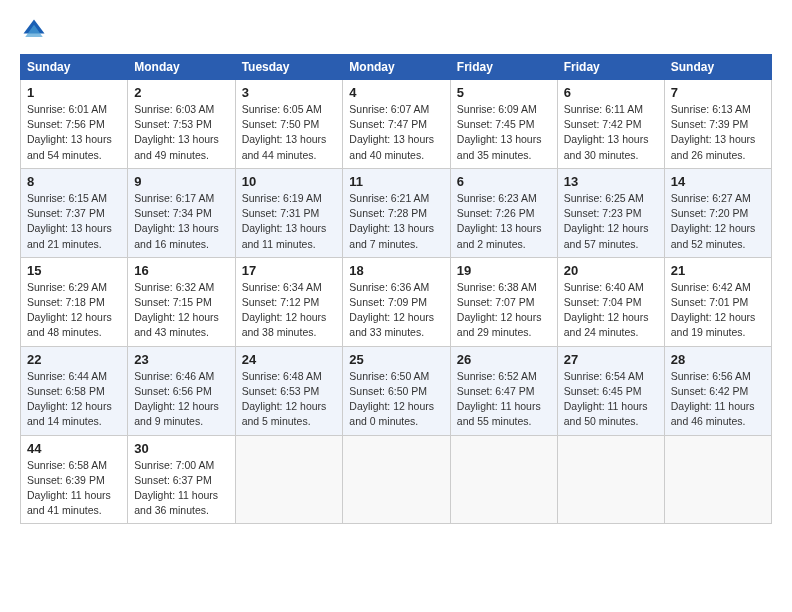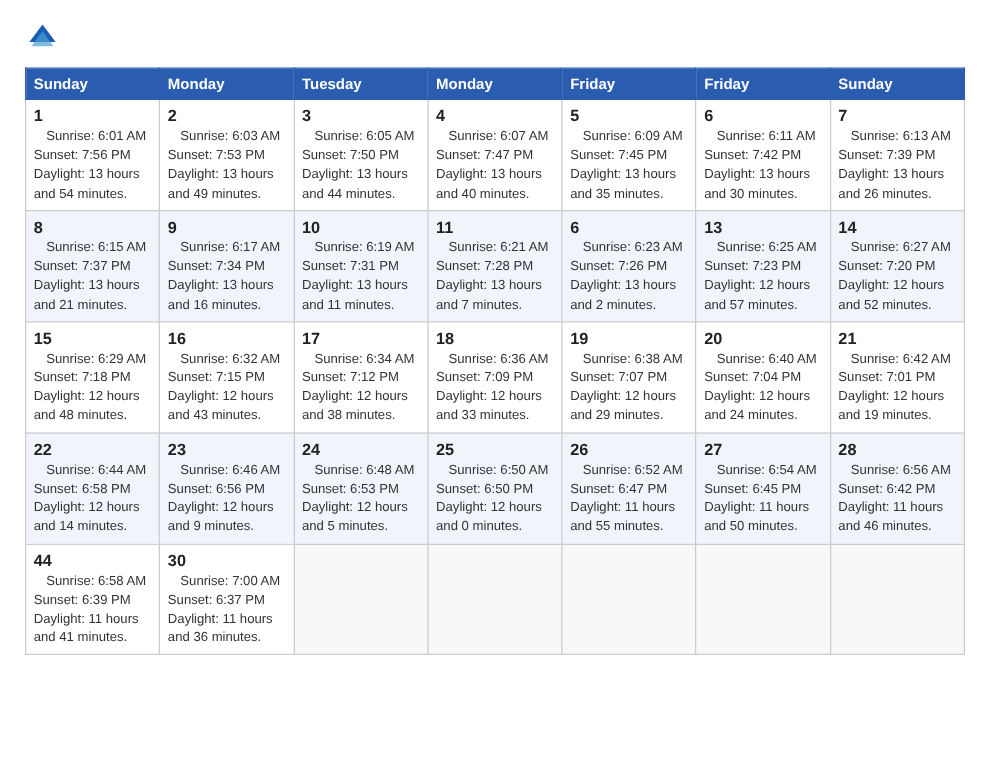--- a/index.html
+++ b/index.html
@@ -80,21 +80,20 @@
       font-weight: bold;
       font-size: 13px;
       color: #222;
       display: block;
       margin-bottom: 2px;
     }
     .day-info {
       color: #333;
       font-size: 10.5px;
       line-height: 1.45;
-      margin-left: 10px;
     }
     .empty-cell {
       background: #f8f8f8 !important;
     }
   </style>
 </head>
 <body>
 
 <div class="page">
   <div class="header">

